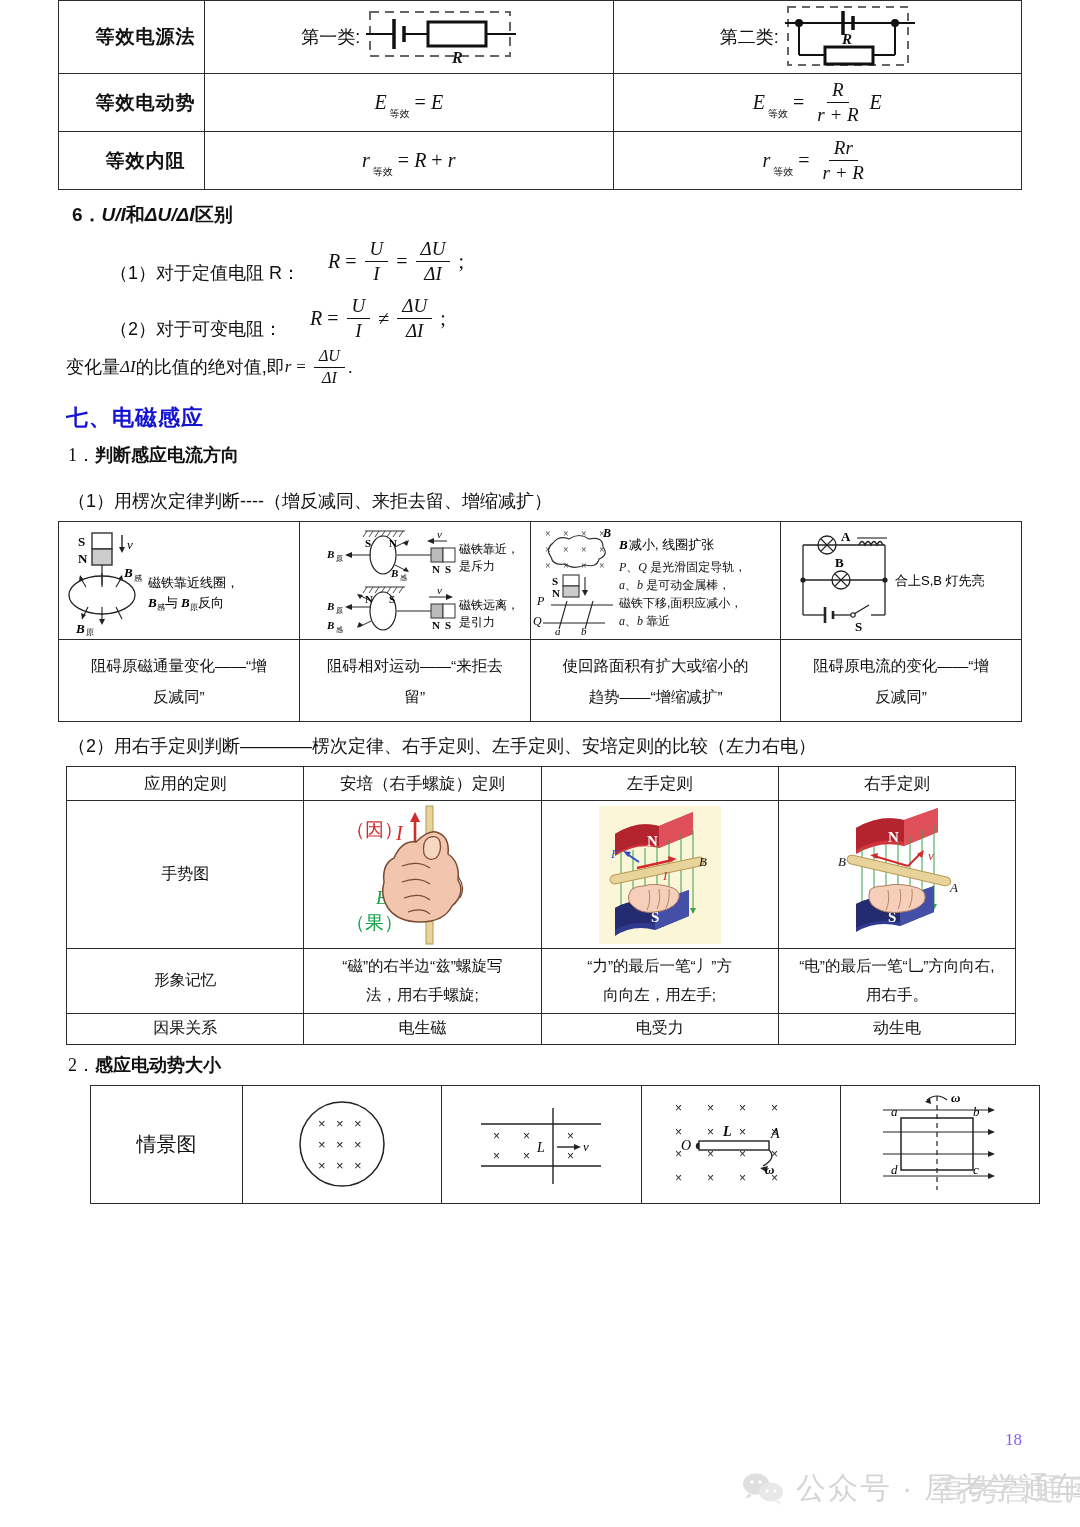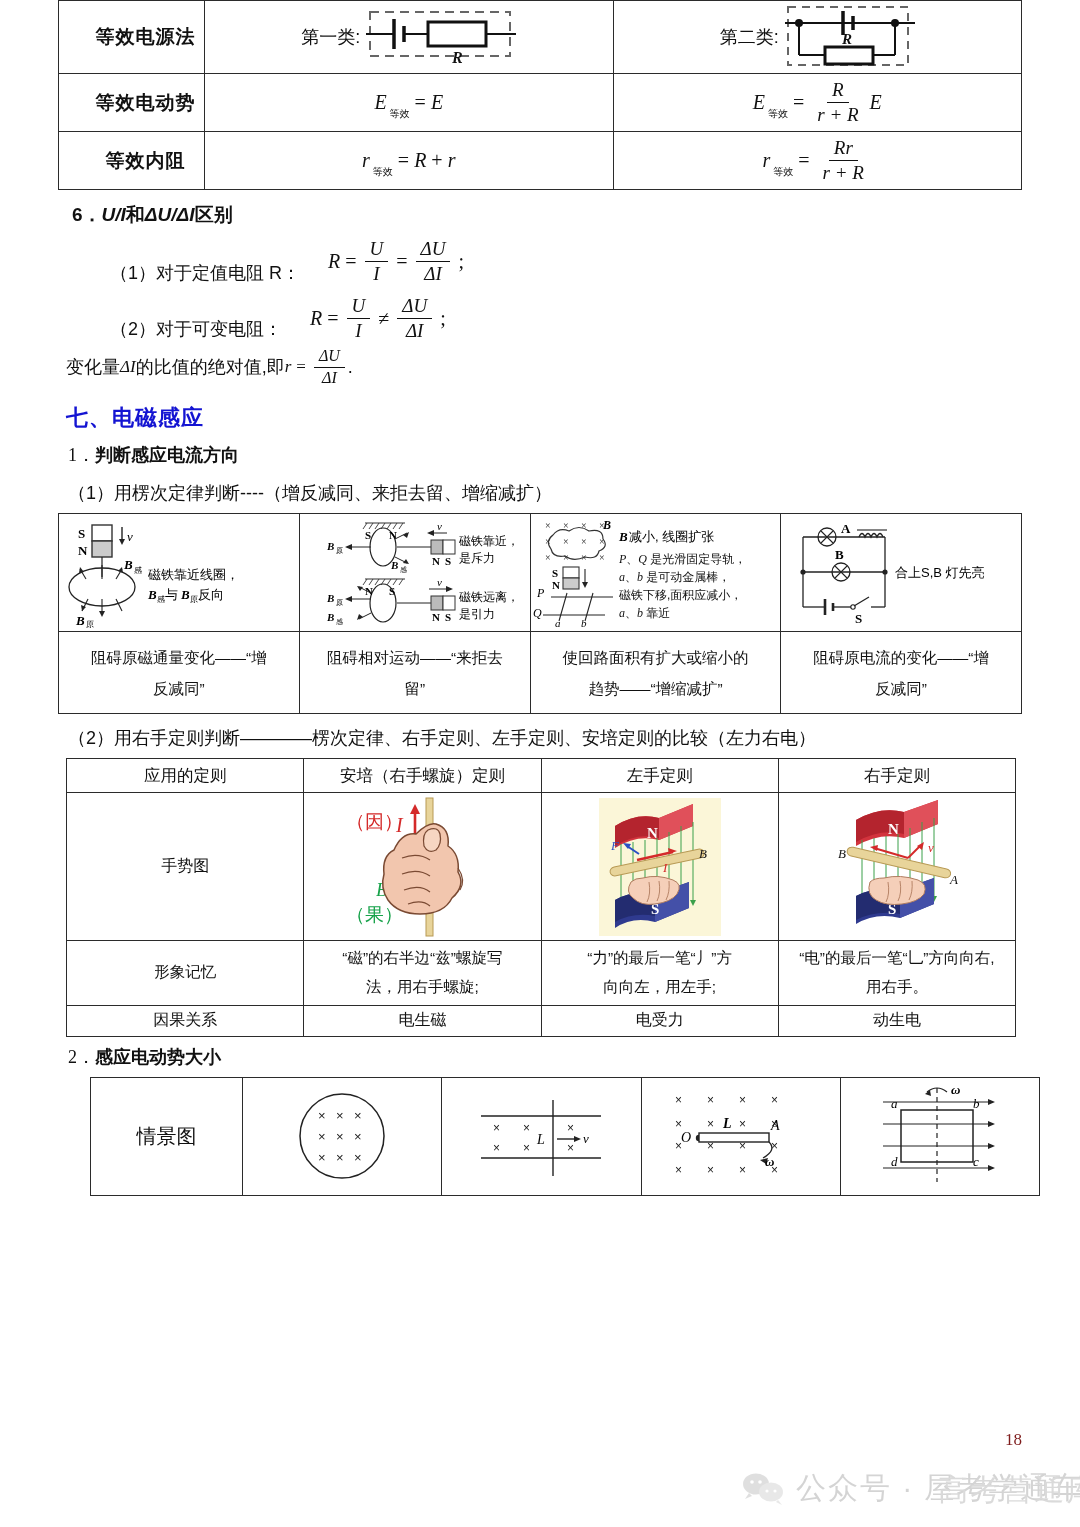--- a/index.html
+++ b/index.html
@@ -40,41 +40,41 @@
   
   .h-num { font-family:"Liberation Sans","DejaVu Sans",sans-serif; font-size:19px; font-weight:bold; margin:12px 0 6px 14px; }
   .h-num .it { font-style:italic; }
   .p-ind { font-family:"Liberation Sans","DejaVu Sans",sans-serif; font-size:18px; margin:10px 0 6px 52px; display:flex; align-items:flex-end; flex-wrap:wrap;gap:28px; }
   .p-wide { font-family:"Liberation Sans","DejaVu Sans",sans-serif; font-size:18px; margin:14px 0 4px 30px; line-height:1.9; }
   .p-wide2 { font-family:"Liberation Sans","DejaVu Sans",sans-serif; font-size:18px; margin:0 0 4px 8px; display:flex; align-items:center; }
 
   .sect-head { color:#1414d2; font-family:"Liberation Sans","DejaVu Sans",sans-serif; font-size:22px; font-weight:bold; margin:16px 0 10px 8px; letter-spacing:1px; }
   .sub-head { font-family:"Liberation Sans","DejaVu Sans",sans-serif; font-size:18px; font-weight:bold; margin:10px 0 8px 10px; }
   .sub-head .n { font-family:"Liberation Serif",serif; font-weight:normal; }
-  .para { font-family:"Liberation Sans","DejaVu Sans",sans-serif; font-size:18px; margin:14px 0 8px 10px; }
+  .para { font-family:"Liberation Sans","DejaVu Sans",sans-serif; font-size:18px; margin:22px 0 8px 10px; }
 
   
   #tbl-lenz td { padding:0; }
   #tbl-lenz td.fig { height:118px; position:relative; }
   #tbl-lenz td.cap { height:82px; text-align:center; font-family:"Liberation Sans","DejaVu Sans",sans-serif; font-size:15.5px; line-height:2.0; padding:4px 6px; }
 
   
   #tbl-rules th, #tbl-rules td { text-align:center; font-family:"Liberation Sans","DejaVu Sans",sans-serif; font-size:16px; font-weight:normal; }
   #tbl-rules th { height:34px; font-size:16.5px; }
   #tbl-rules td.rowlbl { width:208px; }
   #tbl-rules td.imgcell { height:148px; padding:0; }
   #tbl-rules td.txt { height:31px; }
   #tbl-rules td.mem { height:62px; line-height:1.85; font-size:15.5px; padding:3px 7px; }
 
   
   #tbl-scene td { height:118px; padding:0; text-align:center; }
   #tbl-scene td.lbl { width:152px; font-family:Liberation Serif, serif; font-size:20px; }
 
   
-  .pagenum { position:absolute; right:58px; top:1430px; font-family:"Liberation Serif",serif; font-size:17px; color:#7f1d1d; }
+  .pagenum { position:absolute; right:58px; top:1430px; font-family:"Liberation Serif",serif; font-size:17px; color:#8b5cf6; }
   .watermark { position:absolute; left:742px; top:1468px; display:flex; align-items:center; gap:10px; opacity:.42; }
   .wm-text { font-family:"Liberation Sans","DejaVu Sans",sans-serif; font-size:30px; color:#9a9a9a; letter-spacing:2px; white-space:nowrap; }
   .wm-overlap { position:relative; }
   .wm-b { position:absolute; left:14px; top:2px; color:#a8a8a8; }
 
   svg { display:block; }
   .figwrap { display:flex; align-items:center; justify-content:center; height:100%; }
 </style>
 </head>
 <body>

